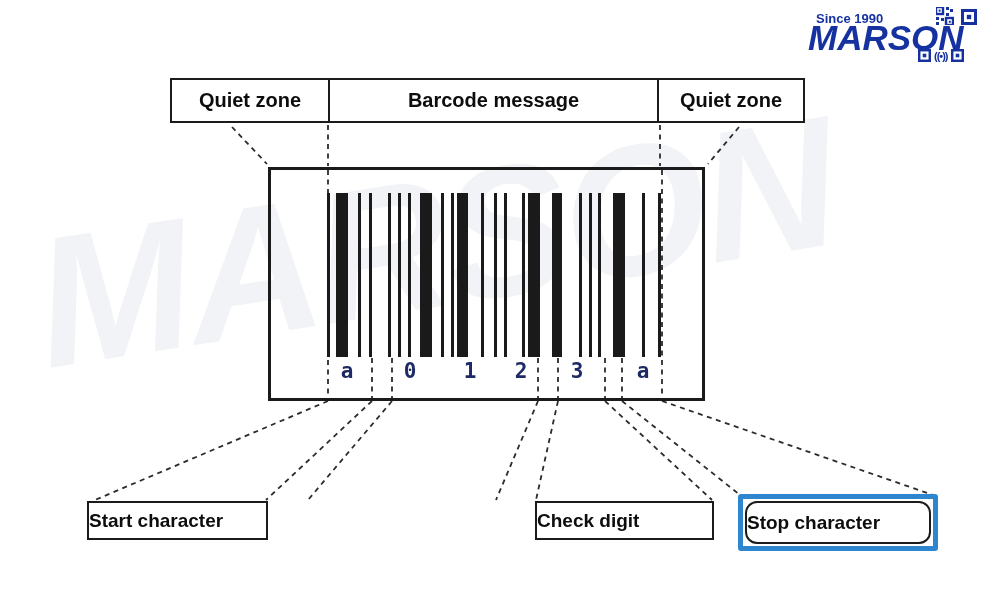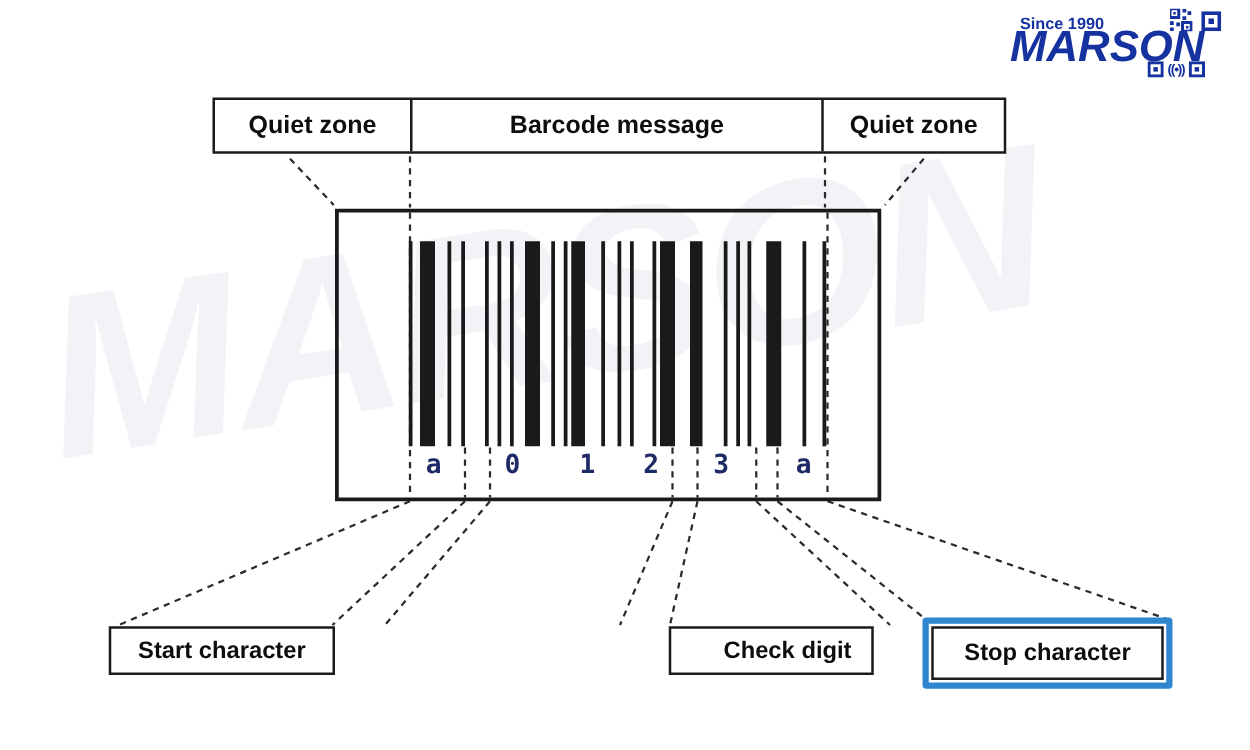--- a/index.html
+++ b/index.html
@@ -44,32 +44,32 @@
   }
   .bar{position:absolute;top:193px;height:164px;z-index:2;}
   .bchar{
     position:absolute;top:361px;z-index:2;transform:translateX(-50%);
     font-family:"DejaVu Sans Mono",monospace;font-size:21px;font-weight:bold;line-height:1;
   }
   
   .lblbox{
     position:absolute;top:501px;height:39px;z-index:2;background:#fff;
     border:2px solid #1b1b1b;box-sizing:border-box;
-    display:flex;align-items:center;justify-content:center;
+    display:flex;align-items:center;justify-content:flex-start;
     font-size:19px;font-weight:bold;color:#0d0d0d;
   }
   .lblbox.b0{left:87px;width:181px;}
   .lblbox.b1{left:307px;width:191px;}
-  .lblbox.b2{left:535px;width:164px;padding-left:26px;}
+  .lblbox.b2{left:535px;width:179px;}
   .stop-wrap{
     position:absolute;left:738px;top:494px;width:200px;height:57px;z-index:2;
     border:5px solid #2e86cf;border-radius:3px;box-sizing:border-box;background:#fff;
   }
   .stop-wrap .lblbox.b3{
-    position:absolute;left:2px;top:2px;right:2px;bottom:2px;width:auto;height:auto;
+    position:absolute;left:2px;top:2px;right:2px;bottom:2px;width:auto;height:auto;border-radius:12px;
   }
 </style>
 </head>
 <body>
 
 <div class="canvas">
 
   <div class="watermark" style="color: rgb(242, 243, 246);">MARSON</div>
 
   <svg id="lines" viewBox="0 0 1000 600">

